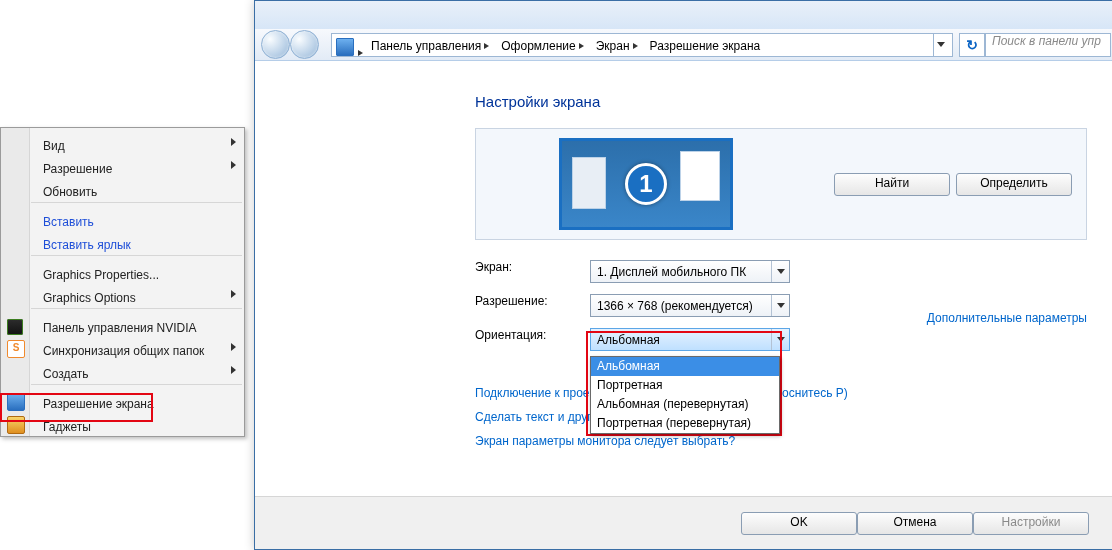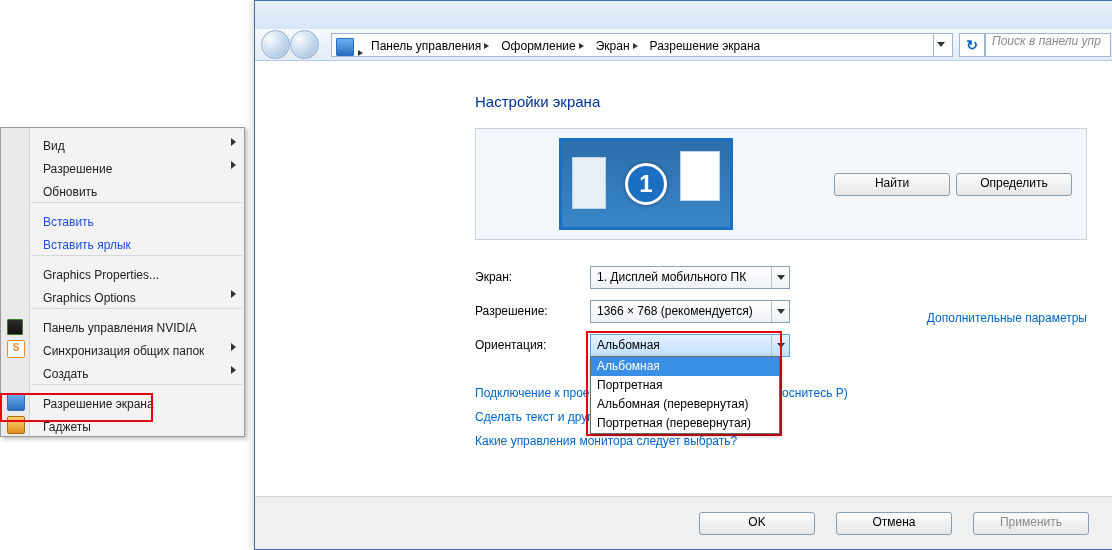--- a/index.html
+++ b/index.html
@@ -43,37 +43,37 @@
 .prev-left{flex:1;display:flex;justify-content:center}
 .monitor{width:168px;height:86px;border:3px solid #1a6fc2;background:linear-gradient(#2c6fab,#3a86c9);position:relative;display:flex;align-items:center;justify-content:center}
 .monitor:after{content:"";position:absolute;right:10px;top:10px;width:38px;height:48px;background:#fff;border:1px solid #bcd2e8}
 .monitor:before{content:"";position:absolute;left:10px;top:16px;width:32px;height:50px;background:#e8eef5;border:1px solid #bcd2e8}
 .monnum{position:absolute;width:36px;height:36px;border-radius:50%;background:#1a6fc2;border:3px solid #fff;color:#fff;font-size:24px;font-weight:bold;display:flex;align-items:center;justify-content:center;box-shadow:0 0 4px rgba(0,0,0,.4)}
 .prev-right{display:flex;gap:6px;padding-right:8px}
 .wbtn{min-width:90px;height:21px;border:1px solid #8a9db3;border-radius:3px;background:linear-gradient(#fdfdfd,#e6e6e6);font-size:12px;padding:0 12px;text-align:center;line-height:19px}
 .wbtn.disabled{color:#8a8a8a}
 
 .form{margin-top:20px}
-.row{display:flex;align-items:center;height:34px}
+.row{display:flex;height:34px}
 .row label{width:115px}
 .combo{width:188px;height:21px;border:1px solid #8a9db3;background:linear-gradient(#fff,#eef2f7);display:flex;align-items:center;padding:0 4px 0 6px;position:relative;font-size:12px}
 .combo .dd{position:absolute;right:0;top:0;bottom:0;width:17px;border-left:1px solid #b3c2d4;display:flex;align-items:center;justify-content:center}
 .combo .tri{width:0;height:0;border-left:4px solid transparent;border-right:4px solid transparent;border-top:5px solid #333}
 .combo.hot{background:linear-gradient(#e6f2ff,#bfe0ff);border-color:#5ca6e6}
 .hl-combo{border:2px solid #e30613;position:absolute;pointer-events:none}
 
 .dropdown{position:absolute;width:188px;border:1px solid #6a6a6a;background:#fff;box-shadow:1px 2px 4px rgba(0,0,0,.3)}
 .dropdown .opt{padding:1px 6px;font-size:12px;line-height:17px}
 .dropdown .opt.sel{background:#3b8ee6;color:#fff}
 
 .links{margin-top:24px}
 .links a, a.inline{color:#0066cc;text-decoration:none;font-size:12px;display:block;margin-bottom:10px;cursor:pointer}
 a.extra{position:absolute;right:26px;top:250px;color:#0066cc;text-decoration:none}
 
-.footer{position:absolute;left:0;right:0;bottom:0;height:52px;background:#f0f0f0;border-top:1px solid #d6d6d6;display:flex;align-items:center;justify-content:flex-end;gap:21px;padding-right:24px}
+.footer{position:absolute;left:0;right:0;bottom:0;height:52px;background:#f0f0f0;border-top:1px solid #d6d6d6;display:flex;align-items:center;justify-content:flex-end;gap:0;padding-right:24px}
 </style>
 </head>
 <body>
 <div class="canvas">
 
 <div class="ctx">
   <div class="strip"></div>
   <div class="ctx-items" id="ctx-items">
         <div class="ctx-item">
           <span>Вид</span>
@@ -216,24 +216,24 @@
               <div class="opt">Портретная (перевернутая)</div>
             </div>
       </div>
     </div>
 
     <a class="extra">Дополнительные параметры</a>
 
     <div class="links">
       <a>Подключение к проектору (или нажмите клавишу ⊞ и коснитесь P)</a>
       <a>Сделать текст и другие элементы больше или меньше</a>
-      <a>Какие управления монитора следует выбрать?</a>
+      <a>Экран параметры монитора следует выбрать?</a>
     </div>
   </div>
 
   <div class="footer">
     <div class="wbtn">OK</div>
     <div class="wbtn">Отмена</div>
-    <div class="wbtn disabled">Применить</div>
+    <div class="wbtn disabled">Настройки</div>
   </div>
 </div>
 
 </div>
 
 </body></html>

